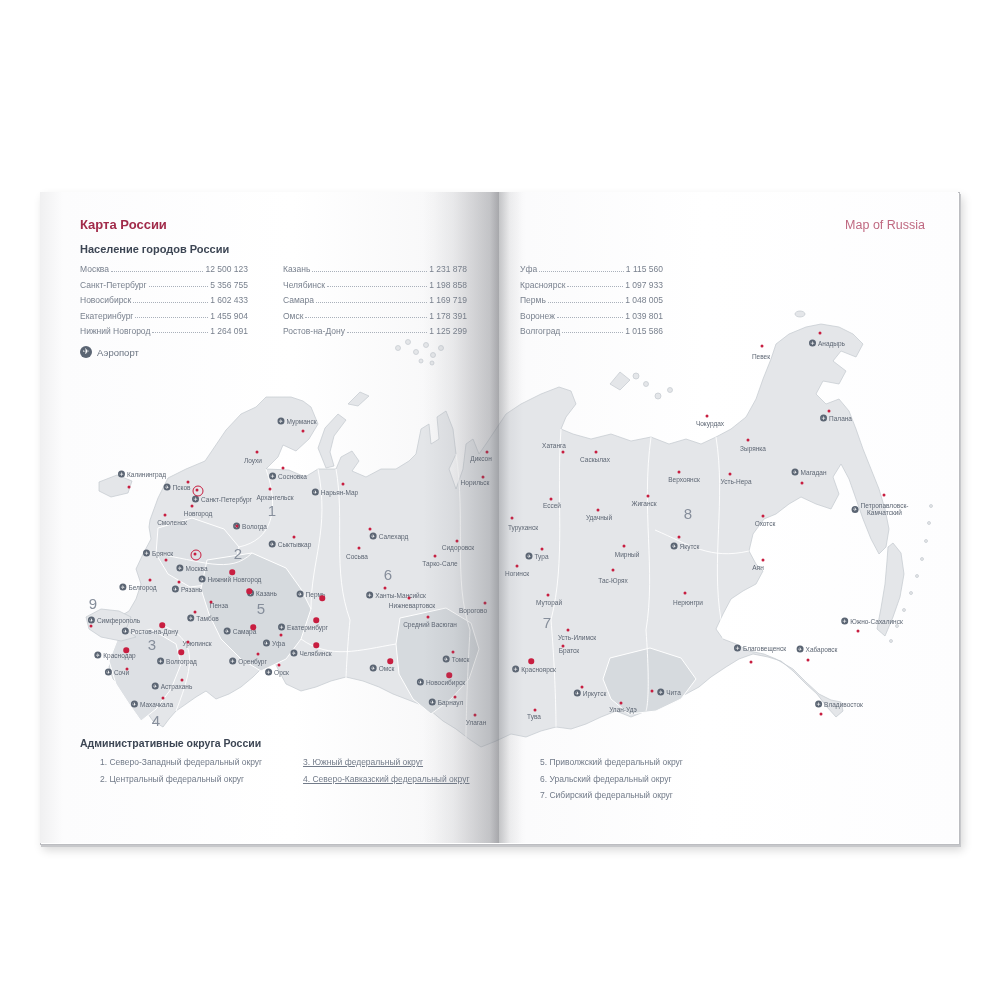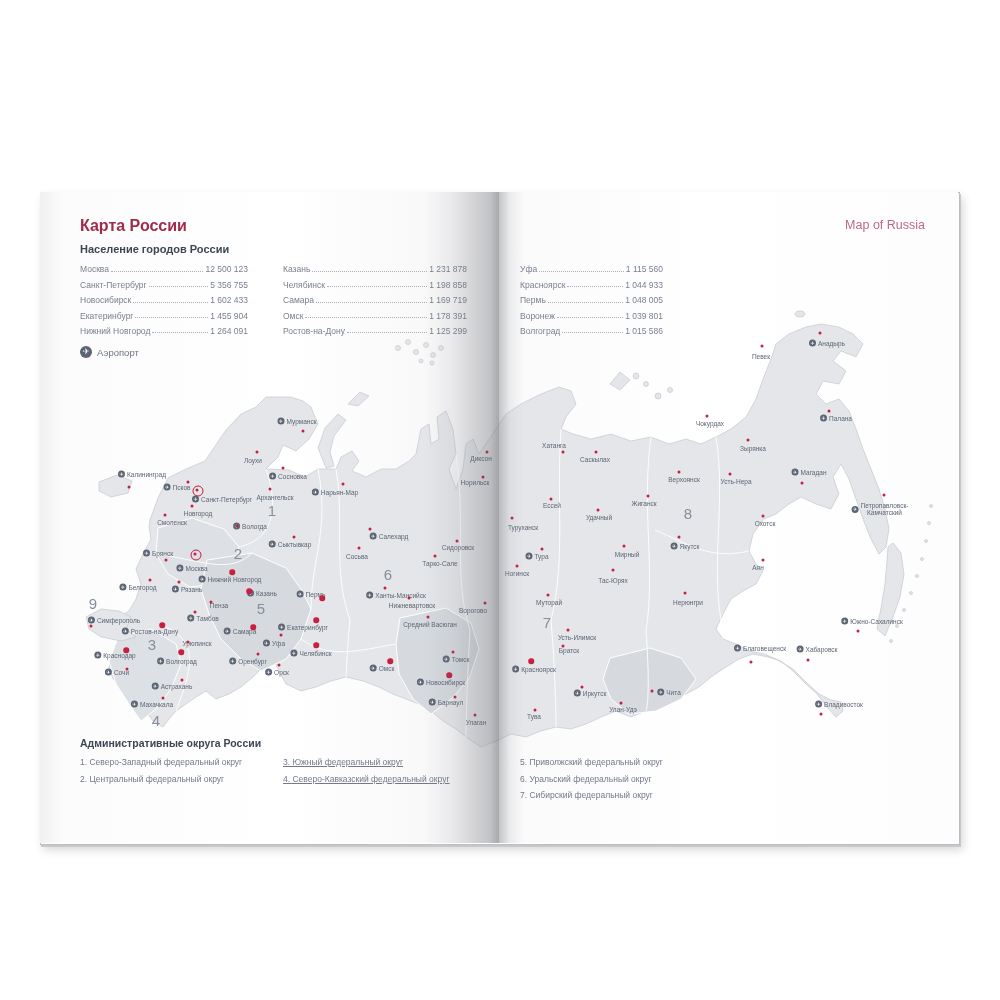--- a/index.html
+++ b/index.html
@@ -8,39 +8,39 @@
   .book{position:absolute;left:40px;top:192px;width:918px;height:651px;background:#fff;
         border:1px solid #bcbdc1;box-shadow:1px 2px 0 #c7c8cb,3px 5px 9px rgba(0,0,0,.16);z-index:0;}
   .page-l{position:absolute;left:40px;top:192px;width:459px;height:651px;z-index:1;
         background:linear-gradient(to right,#f0f0f1 0%,#fcfcfd 5%,#ffffff 55%,#f8f8f9 86%,#ececee 100%);}
   .page-r{position:absolute;left:499px;top:192px;width:459px;height:651px;z-index:1;
         background:linear-gradient(to right,#f2f2f3 0%,#fbfbfc 6%,#ffffff 45%,#fdfdfe 100%);}
   .gutter-l{position:absolute;left:423px;top:192px;width:76px;height:651px;z-index:60;pointer-events:none;
         background:linear-gradient(to right,rgba(120,122,128,0) 0%,rgba(120,122,128,.10) 40%,rgba(96,98,104,.30) 88%,rgba(70,72,78,.42) 100%);}
   .gutter-r{position:absolute;left:499px;top:192px;width:24px;height:651px;z-index:60;pointer-events:none;
         background:linear-gradient(to right,rgba(88,90,96,.30) 0%,rgba(140,142,148,.10) 45%,rgba(255,255,255,0) 100%);}
-  .title-left{position:absolute;left:80px;top:217px;font-size:16px;font-weight:bold;color:#a12b4a;z-index:20;}
+  .title-left{position:absolute;left:80px;top:217px;font-size:13px;font-weight:bold;color:#a12b4a;z-index:20;}
   .title-right{position:absolute;left:800px;top:218px;width:125px;text-align:right;font-size:12.5px;color:#bf6880;z-index:20;}
   .pop-heading{position:absolute;left:80px;top:243px;font-size:11px;font-weight:bold;color:#3d4654;z-index:20;}
   .pop-col{position:absolute;top:259px;z-index:20;}
   .pop-col.c1{left:80px;width:168px;}
   .pop-col.c2{left:283px;width:184px;}
   .pop-col.c3{left:520px;width:143px;}
   .pop-row{display:flex;align-items:flex-end;height:15.4px;font-size:8.5px;color:#79818e;}
   .pop-row .pn{white-space:nowrap;}
   .pop-row .lead{flex:1;border-bottom:1px dotted #a9b0ba;margin:0 2px 2.5px;}
   .pop-row .pv{white-space:nowrap;}
   .legend{position:absolute;left:80px;top:346px;display:flex;align-items:center;gap:5px;z-index:20;
         font-size:9.5px;color:#6a7380;}
   .legend .ap-big{width:12px;height:12px;border-radius:50%;background:#5b6573;color:#fff;font-size:8px;
         line-height:12px;text-align:center;display:inline-block;}
   .dist-heading{position:absolute;left:80px;top:737px;font-size:10.5px;font-weight:bold;color:#3d4654;z-index:20;}
   .dist-col{position:absolute;top:754px;z-index:20;font-size:8.5px;color:#717a88;}
   .dist-col.d1{left:80px;}  .dist-col.d2{left:283px;text-decoration:underline;}  .dist-col.d3{left:520px;}  .dist-col.d4{left:733px;}
-  .dist-item{height:16.5px;line-height:16.5px;white-space:nowrap;}
+  .dist-item{height:16.5px;line-height:16.5px;white-space:nowrap;margin-left:20px;}
   #map-svg{position:absolute;left:0;top:0;width:1000px;height:1000px;z-index:10;pointer-events:none;}
   .land{fill:#e4e6e9;stroke:#c3c8cf;stroke-width:.7;}
   .isle{fill:#e4e6e9;stroke:#c3c8cf;stroke-width:.7;}
   .patch{stroke:#fff;stroke-width:1;}
   .p-dark{fill:#d6dade;}  .p-med{fill:#dde0e4;}
   .bline{fill:none;stroke:#fff;stroke-width:.9;}
   #city-layer,#num-layer{position:absolute;left:0;top:0;width:1000px;height:1000px;z-index:20;pointer-events:none;}
   .city{position:absolute;transform:translate(-50%,-50%);display:flex;align-items:center;gap:2px;
         white-space:nowrap;font-size:6.5px;color:#5d6673;}
   .city.two{white-space:normal;text-align:center;line-height:7px;}
@@ -122,21 +122,21 @@
     </div>
   <div class="pop-col c3">
       <div class="pop-row">
         <span class="pn">Уфа</span>
         <span class="lead"></span>
         <span class="pv">1 115 560</span>
       </div>
       <div class="pop-row">
         <span class="pn">Красноярск</span>
         <span class="lead"></span>
-        <span class="pv">1 044 933</span>
+        <span class="pv">1 097 933</span>
       </div>
       <div class="pop-row">
         <span class="pn">Пермь</span>
         <span class="lead"></span>
         <span class="pv">1 048 005</span>
       </div>
       <div class="pop-row">
         <span class="pn">Воронеж</span>
         <span class="lead"></span>
         <span class="pv">1 039 801</span>

